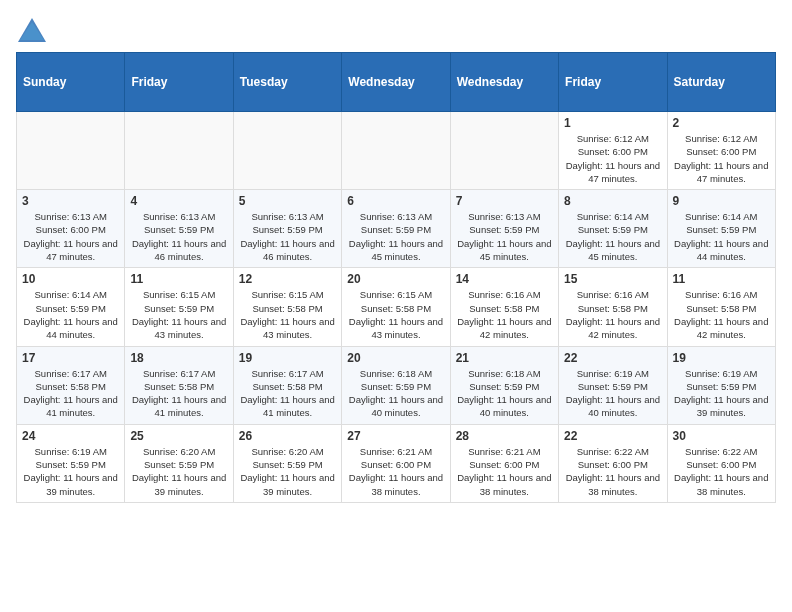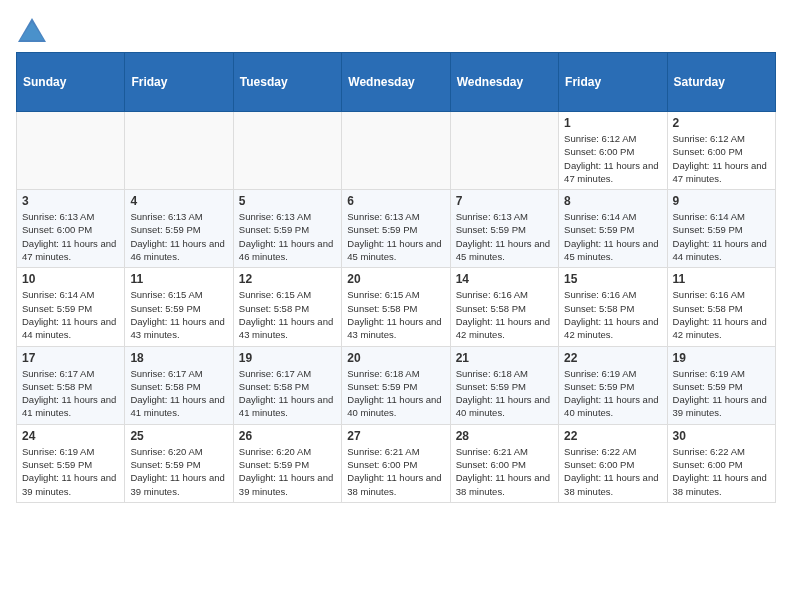--- a/index.html
+++ b/index.html
@@ -74,20 +74,21 @@
     .day-number {
       font-size: 12px;
       font-weight: bold;
       display: block;
       margin-bottom: 2px;
     }
     .day-info {
       font-size: 9.5px;
       line-height: 1.4;
       color: #333;
+      text-align: center;
     }
     .empty-cell {
       background: #f9f9f9 !important;
     }
     .calendar tr:nth-child(even) .empty-cell {
       background: #f0f4f8 !important;
     }
   </style>
 </head>
 <body>

